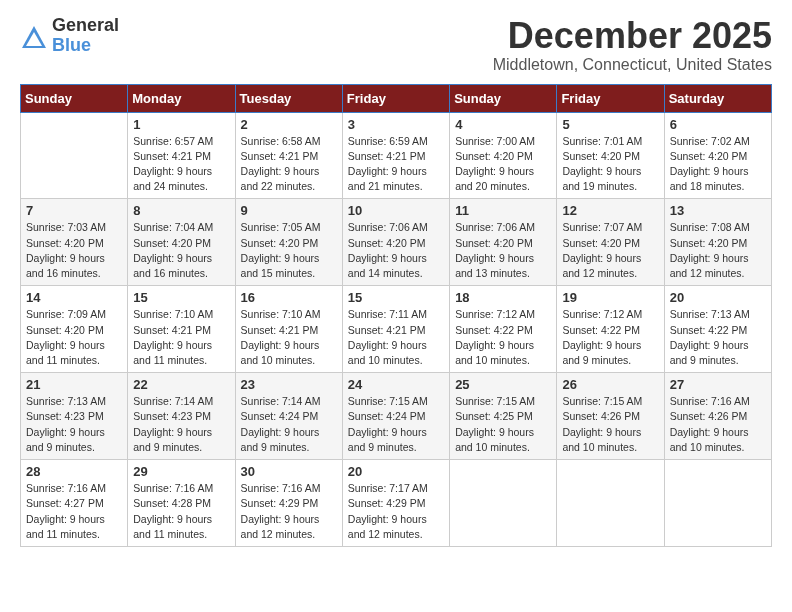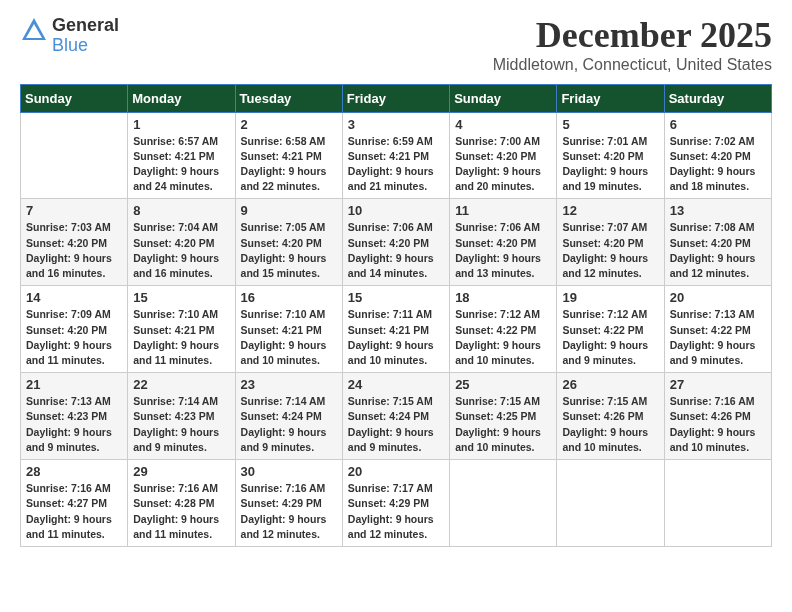--- a/index.html
+++ b/index.html
@@ -11,61 +11,60 @@
       padding: 16px 20px;
     }
     .header-area {
       display: flex;
       justify-content: space-between;
       align-items: flex-start;
       margin-bottom: 10px;
     }
     .logo {
       display: flex;
-      align-items: flex-start;
+      align-items: flex-end;
       gap: 4px;
     }
     .logo-text-general {
       font-size: 18px;
       font-weight: bold;
       color: #333;
       line-height: 1.1;
     }
     .logo-text-blue {
       font-size: 18px;
-      font-weight: normal;
+      font-weight: bold;
       color: #4a90d9;
       line-height: 1.1;
     }
     .logo-icon svg {
       width: 28px;
       height: 28px;
     }
     .title-area {
       text-align: right;
     }
     .month-title {
       font-size: 36px;
       font-weight: bold;
       color: #333;
       line-height: 1.1;
-      font-family: Liberation Serif, serif;
     }
     .location-title {
       font-size: 16px;
       color: #555;
       margin-top: 0;
     }
     .calendar-table {
       width: 100%;
       border-collapse: collapse;
       border: 1px solid #ccc;
     }
     .calendar-table th {
-      background-color: #14532d;
+      background-color: #7f1d1d;
       color: #fff;
       font-size: 13px;
       font-weight: bold;
       padding: 6px 4px;
       text-align: left;
       border: 1px solid #3a7bc8;
     }
     .calendar-table td {
       vertical-align: top;
       border: 1px solid #ccc;
@@ -81,21 +80,20 @@
       font-size: 13px;
       font-weight: bold;
       color: #333;
       display: block;
       margin-bottom: 2px;
     }
     .day-info {
       font-size: 10.5px;
       color: #333;
       line-height: 1.45;
-      font-weight: bold;
     }
     .empty-cell {
       background: #fff !important;
     }
   </style>
 </head>
 <body>
 
 <div class="header-area">
   <div class="logo">

